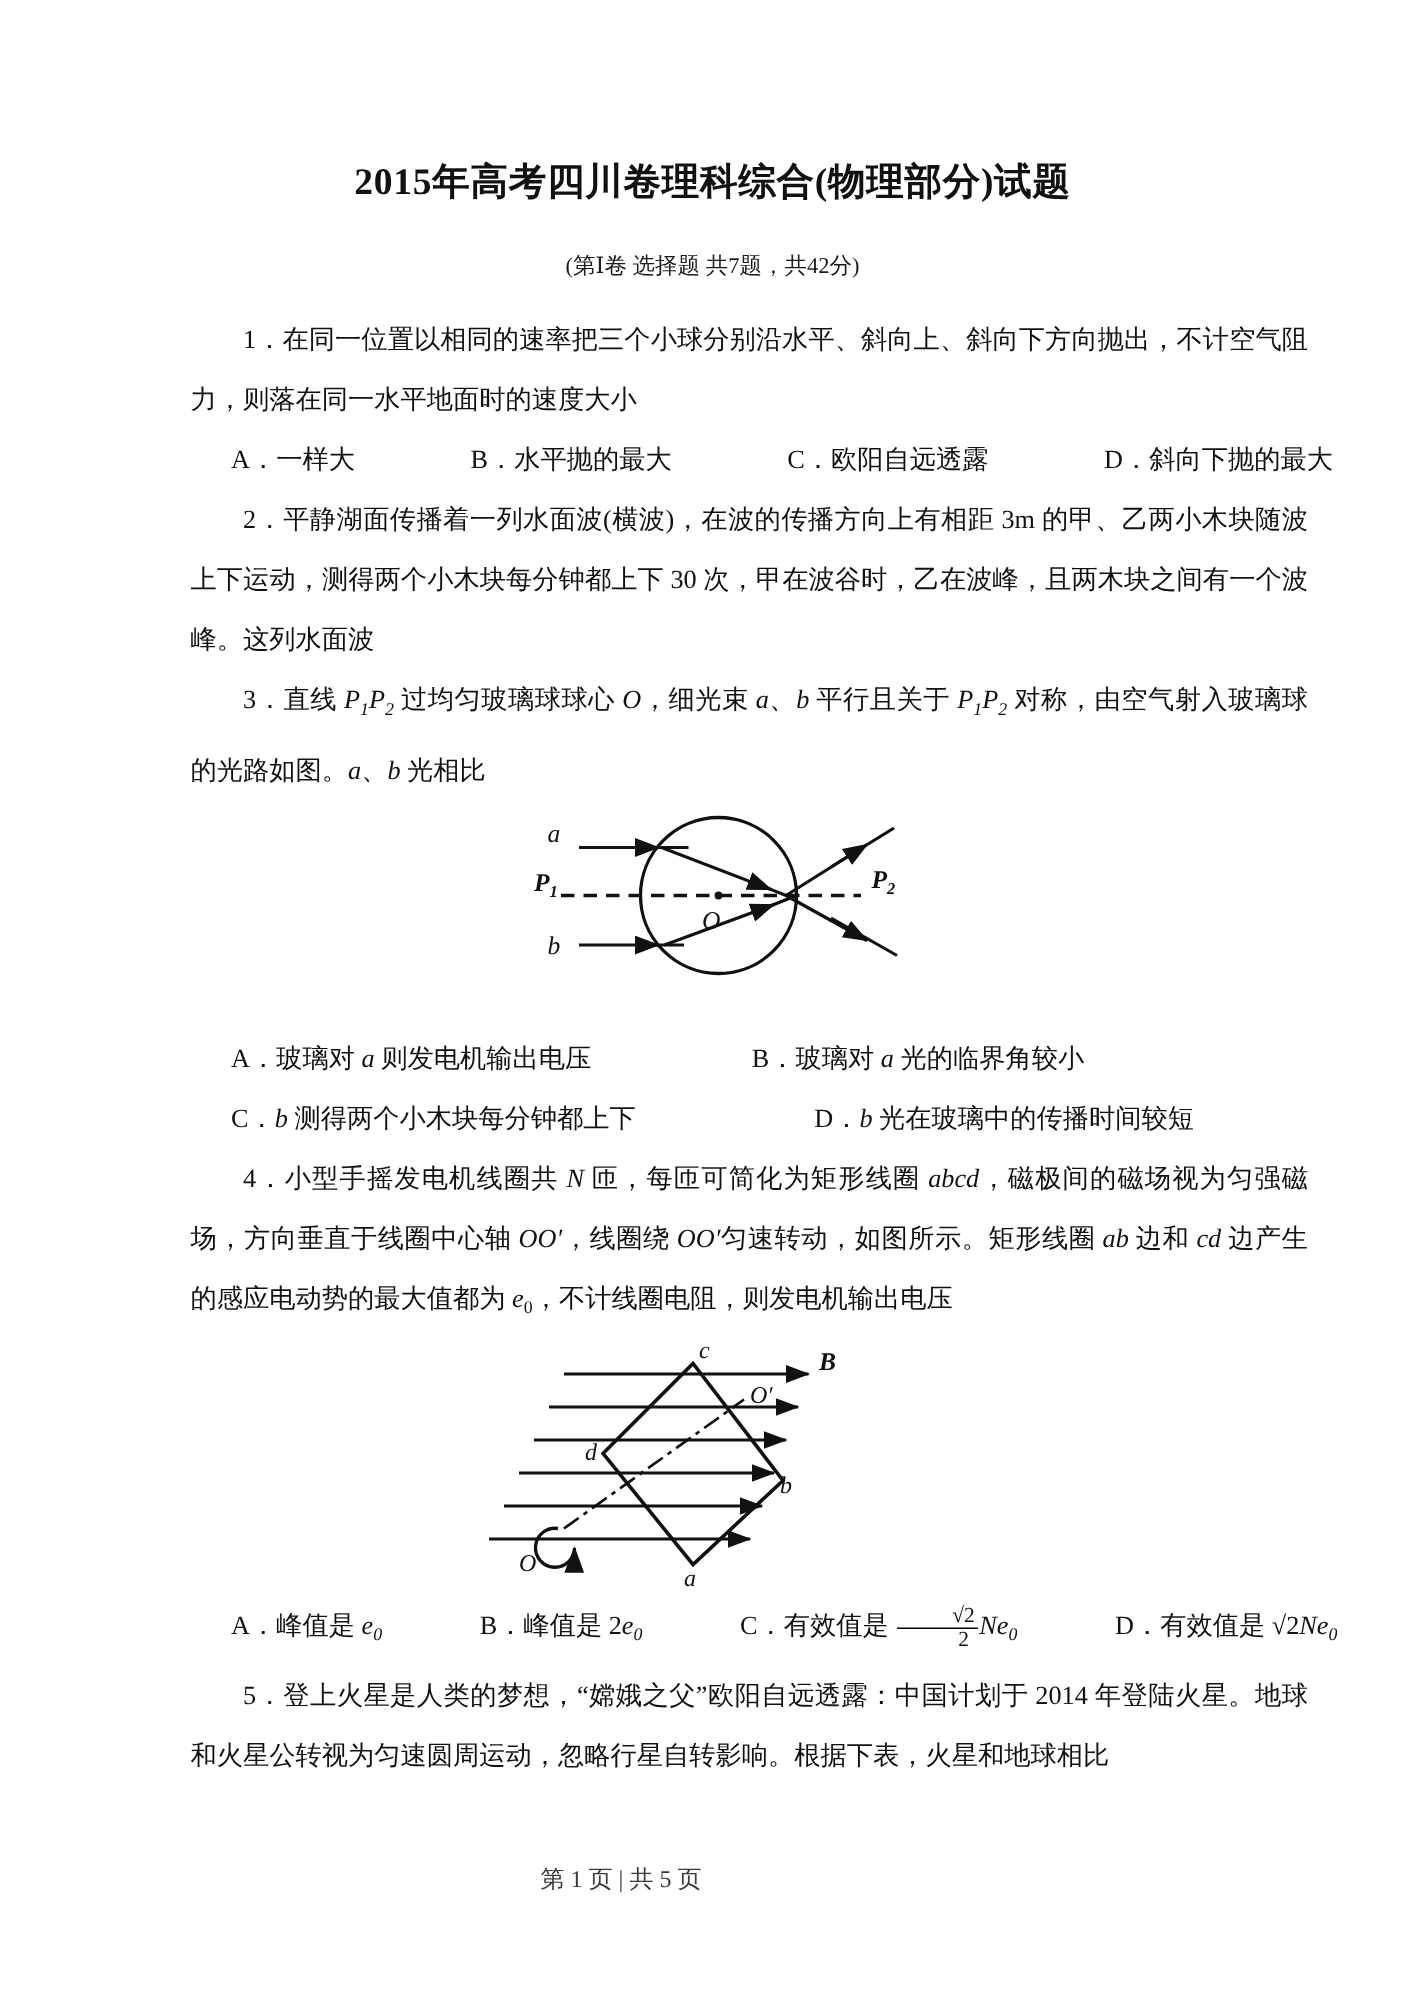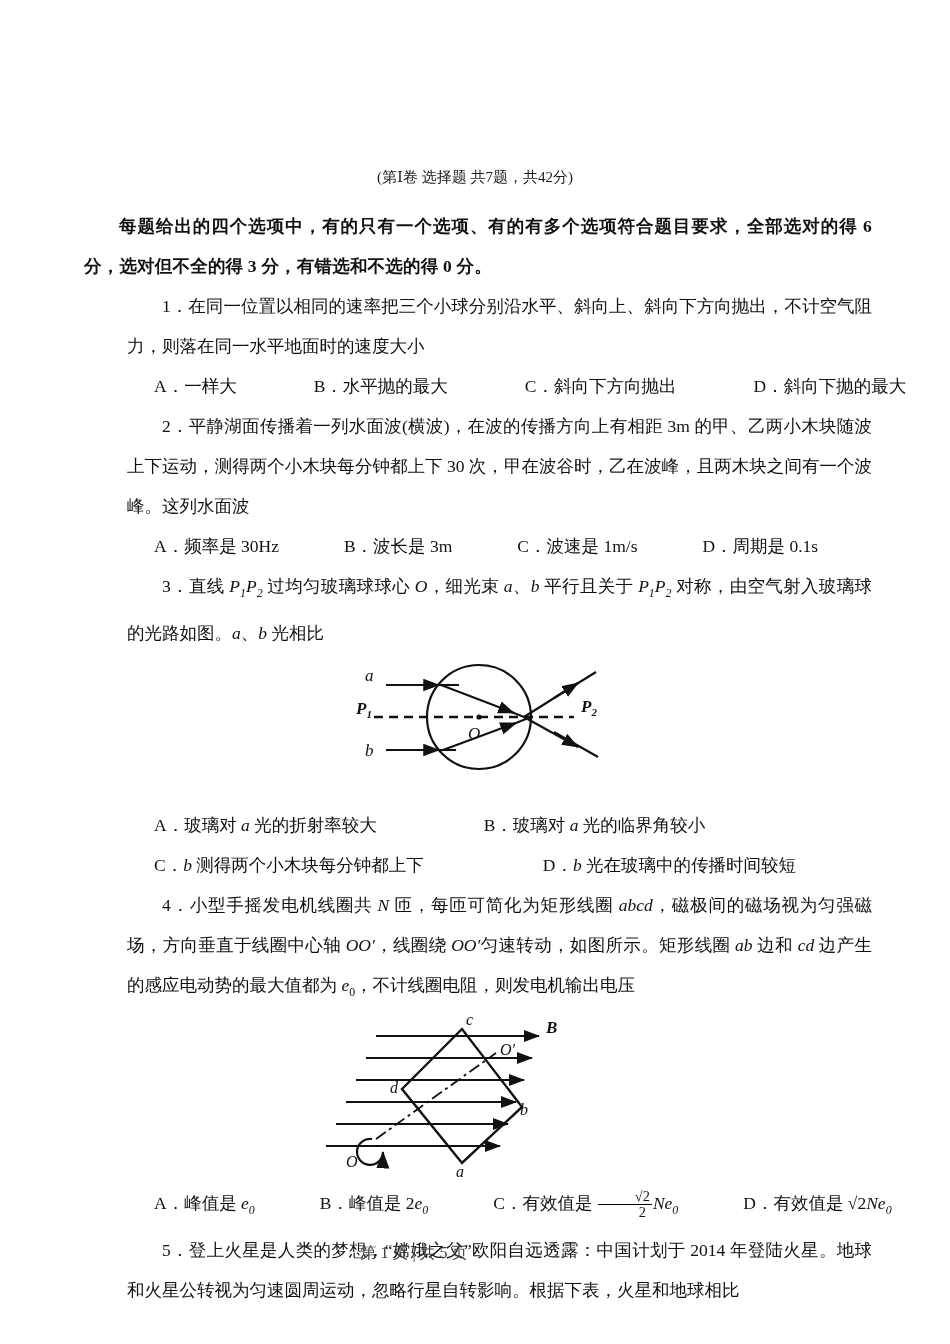--- a/index.html
+++ b/index.html
@@ -104,35 +104,32 @@
     text-align: center;
     font-size: 16px;
     color: #3a3a3a;
   }
 </style>
 </head>
 <body>
 
 <div class="page">
 
+  <div class="doc-title">2015年高考四川卷理科综合(物理部分)试题</div>
   <div class="doc-subtitle">(第Ⅰ卷 选择题 共7题，共42分)</div>
 
   <div class="content">
 
-    <p class="para lead">每题给出的四个选项中，有的只有一个选项、有的有多个选项符合题目要求，全部选对的得 6 分，选对但不全的得 3 分，有错选和不选的得 0 分。</p>
 
     <p class="para q"><span>1．</span><span>在同一位置以相同的速率把三个小球分别沿水平、斜向上、斜向下方向抛出，不计空气阻力，则落在同一水平地面时的速度大小</span></p>
     <p class="para opts">
-      <span class="opt"><span>A．</span><span>一样大</span></span><span class="gap-l"></span><span class="opt"><span>B．</span><span>水平抛的最大</span></span><span class="gap-l"></span><span class="opt"><span>C．</span><span>斜向下方向抛出</span></span><span class="gap-l"></span><span class="opt"><span>D．</span><span>斜向下抛的最大</span></span>
+      <span class="opt"><span>A．</span><span>一样大</span></span><span class="gap-l"></span><span class="opt"><span>B．</span><span>水平抛的最大</span></span><span class="gap-l"></span><span class="opt"><span>C．</span><span>欧阳自远透露</span></span><span class="gap-l"></span><span class="opt"><span>D．</span><span>斜向下抛的最大</span></span>
     </p>
 
     <p class="para q"><span>2．</span><span>平静湖面传播着一列水面波(横波)，在波的传播方向上有相距 3m 的甲、乙两小木块随波上下运动，测得两个小木块每分钟都上下 30 次，甲在波谷时，乙在波峰，且两木块之间有一个波峰。这列水面波</span></p>
-    <p class="para opts">
-      <span class="opt"><span>A．</span><span>频率是 30Hz</span></span><span class="gap-m"></span><span class="opt"><span>B．</span><span>波长是 3m</span></span><span class="gap-m"></span><span class="opt"><span>C．</span><span>波速是 1m/s</span></span><span class="gap-m"></span><span class="opt"><span>D．</span><span>周期是 0.1s</span></span>
-    </p>
 
     <p class="para q"><span>3．</span><span>直线 </span><i class="var"><span>P</span><sub>1</sub></i><i class="var"><span>P</span><sub>2</sub></i><span> 过均匀玻璃球球心 </span><i class="var">O</i><span>，细光束 </span><i class="var">a</i><span>、</span><i class="var">b</i><span> 平行且关于 </span><i class="var"><span>P</span><sub>1</sub><span>P</span><sub>2</sub></i><span> 对称，由空气射入玻璃球的光路如图。</span><i class="var">a</i><span>、</span><i class="var">b</i><span> 光相比</span></p>
 
     <div class="fig fig-optics">
       <svg width="788" height="152" viewBox="0 0 788 152">
         <defs>
           <marker id="arw" markerWidth="9" markerHeight="9" refX="7.5" refY="3" orient="auto">
             <path d="M0,0 L8,3 L0,6 z" fill="#111"></path>
           </marker>
         </defs>
@@ -162,21 +159,21 @@
 
         <text x="281" y="28" font-family="'Liberation Serif',serif" font-size="17" font-style="italic" fill="#111">a</text>
         <text x="281" y="103" font-family="'Liberation Serif',serif" font-size="17" font-style="italic" fill="#111">b</text>
         <text x="272" y="61" font-family="'Liberation Serif',serif" font-size="17" font-style="italic" font-weight="bold" fill="#111">P<tspan font-size="11" dy="4">1</tspan></text>
         <text x="497" y="59" font-family="'Liberation Serif',serif" font-size="17" font-style="italic" font-weight="bold" fill="#111">P<tspan font-size="11" dy="4">2</tspan></text>
         <text x="384" y="86" font-family="'Liberation Serif',serif" font-size="17" font-style="italic" fill="#111">O</text>
       </svg>
     </div>
 
     <p class="para opts">
-      <span class="opt"><span>A．</span><span>玻璃对 </span><i class="var">a</i><span> 光的折射率较大</span></span><span class="gap-l"></span><span class="gap-m"></span><span class="opt"><span>B．</span><span>玻璃对 </span><i class="var">a</i><span> 光的临界角较小</span></span>
+      <span class="opt"><span>A．</span><span>玻璃对 </span><i class="var">a</i><span> 则发电机输出电压</span></span><span class="gap-l"></span><span class="gap-m"></span><span class="opt"><span>B．</span><span>玻璃对 </span><i class="var">a</i><span> 光的临界角较小</span></span>
     </p>
     <p class="para opts">
       <span class="opt"><span>C．</span><i class="var">b</i><span> 测得两个小木块每分钟都上下</span></span><span class="gap-l"></span><span class="gap-l"></span><span class="opt"><span>D．</span><i class="var">b</i><span> 光在玻璃中的传播时间较短</span></span>
     </p>
 
     <p class="para q"><span>4．</span><span id="q4-stem"><span>小型手摇发电机线圈共 </span><i class="var">N</i><span> 匝，每匝可简化为矩形线圈 </span><i class="var">abcd</i><span>，磁极间的磁场视为匀强磁场，方向垂直于线圈中心轴 </span><i class="var">OO′</i><span>，线圈绕 </span><i class="var">OO′</i><span>匀速转动，如图所示。矩形线圈 </span><i class="var">ab</i><span> 边和 </span><i class="var">cd</i><span> 边产生的感应电动势的最大值都为 </span><i class="var">e</i><sub>0</sub><span>，不计线圈电阻，则发电机输出电压</span></span></p>
 
     <div class="fig fig-generator">
       <svg width="788" height="172" viewBox="0 0 788 172">
         <defs>

